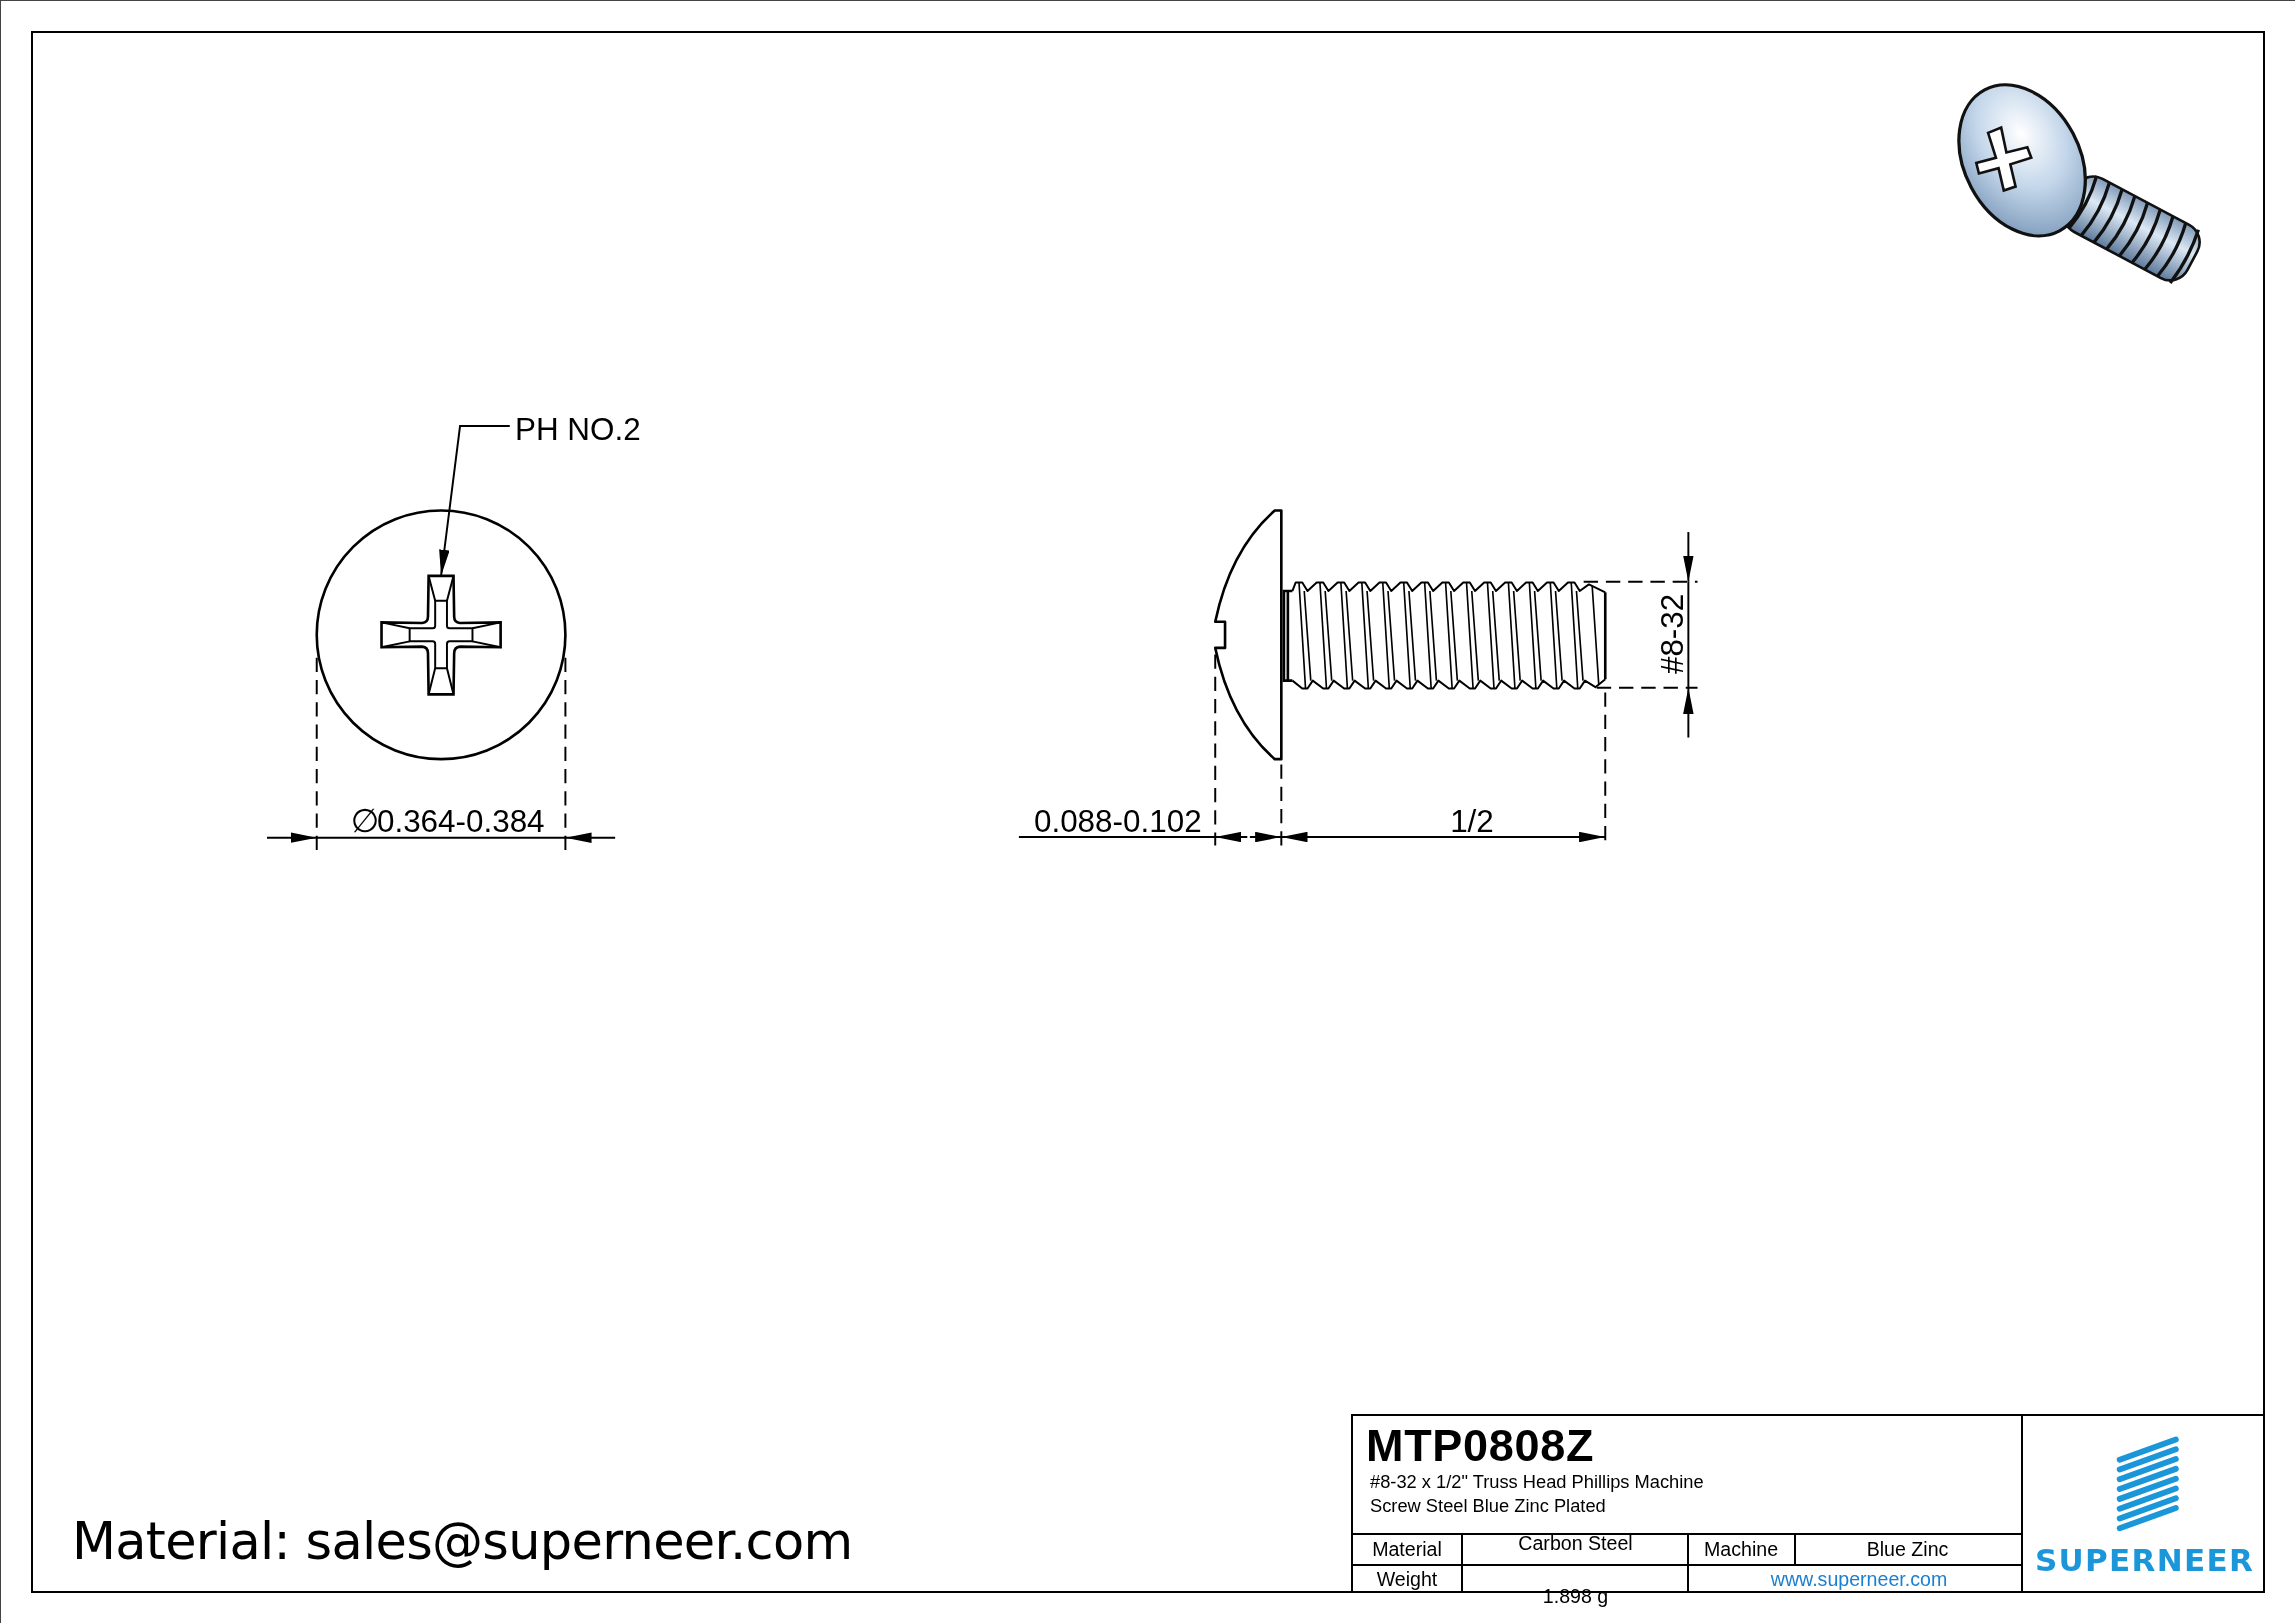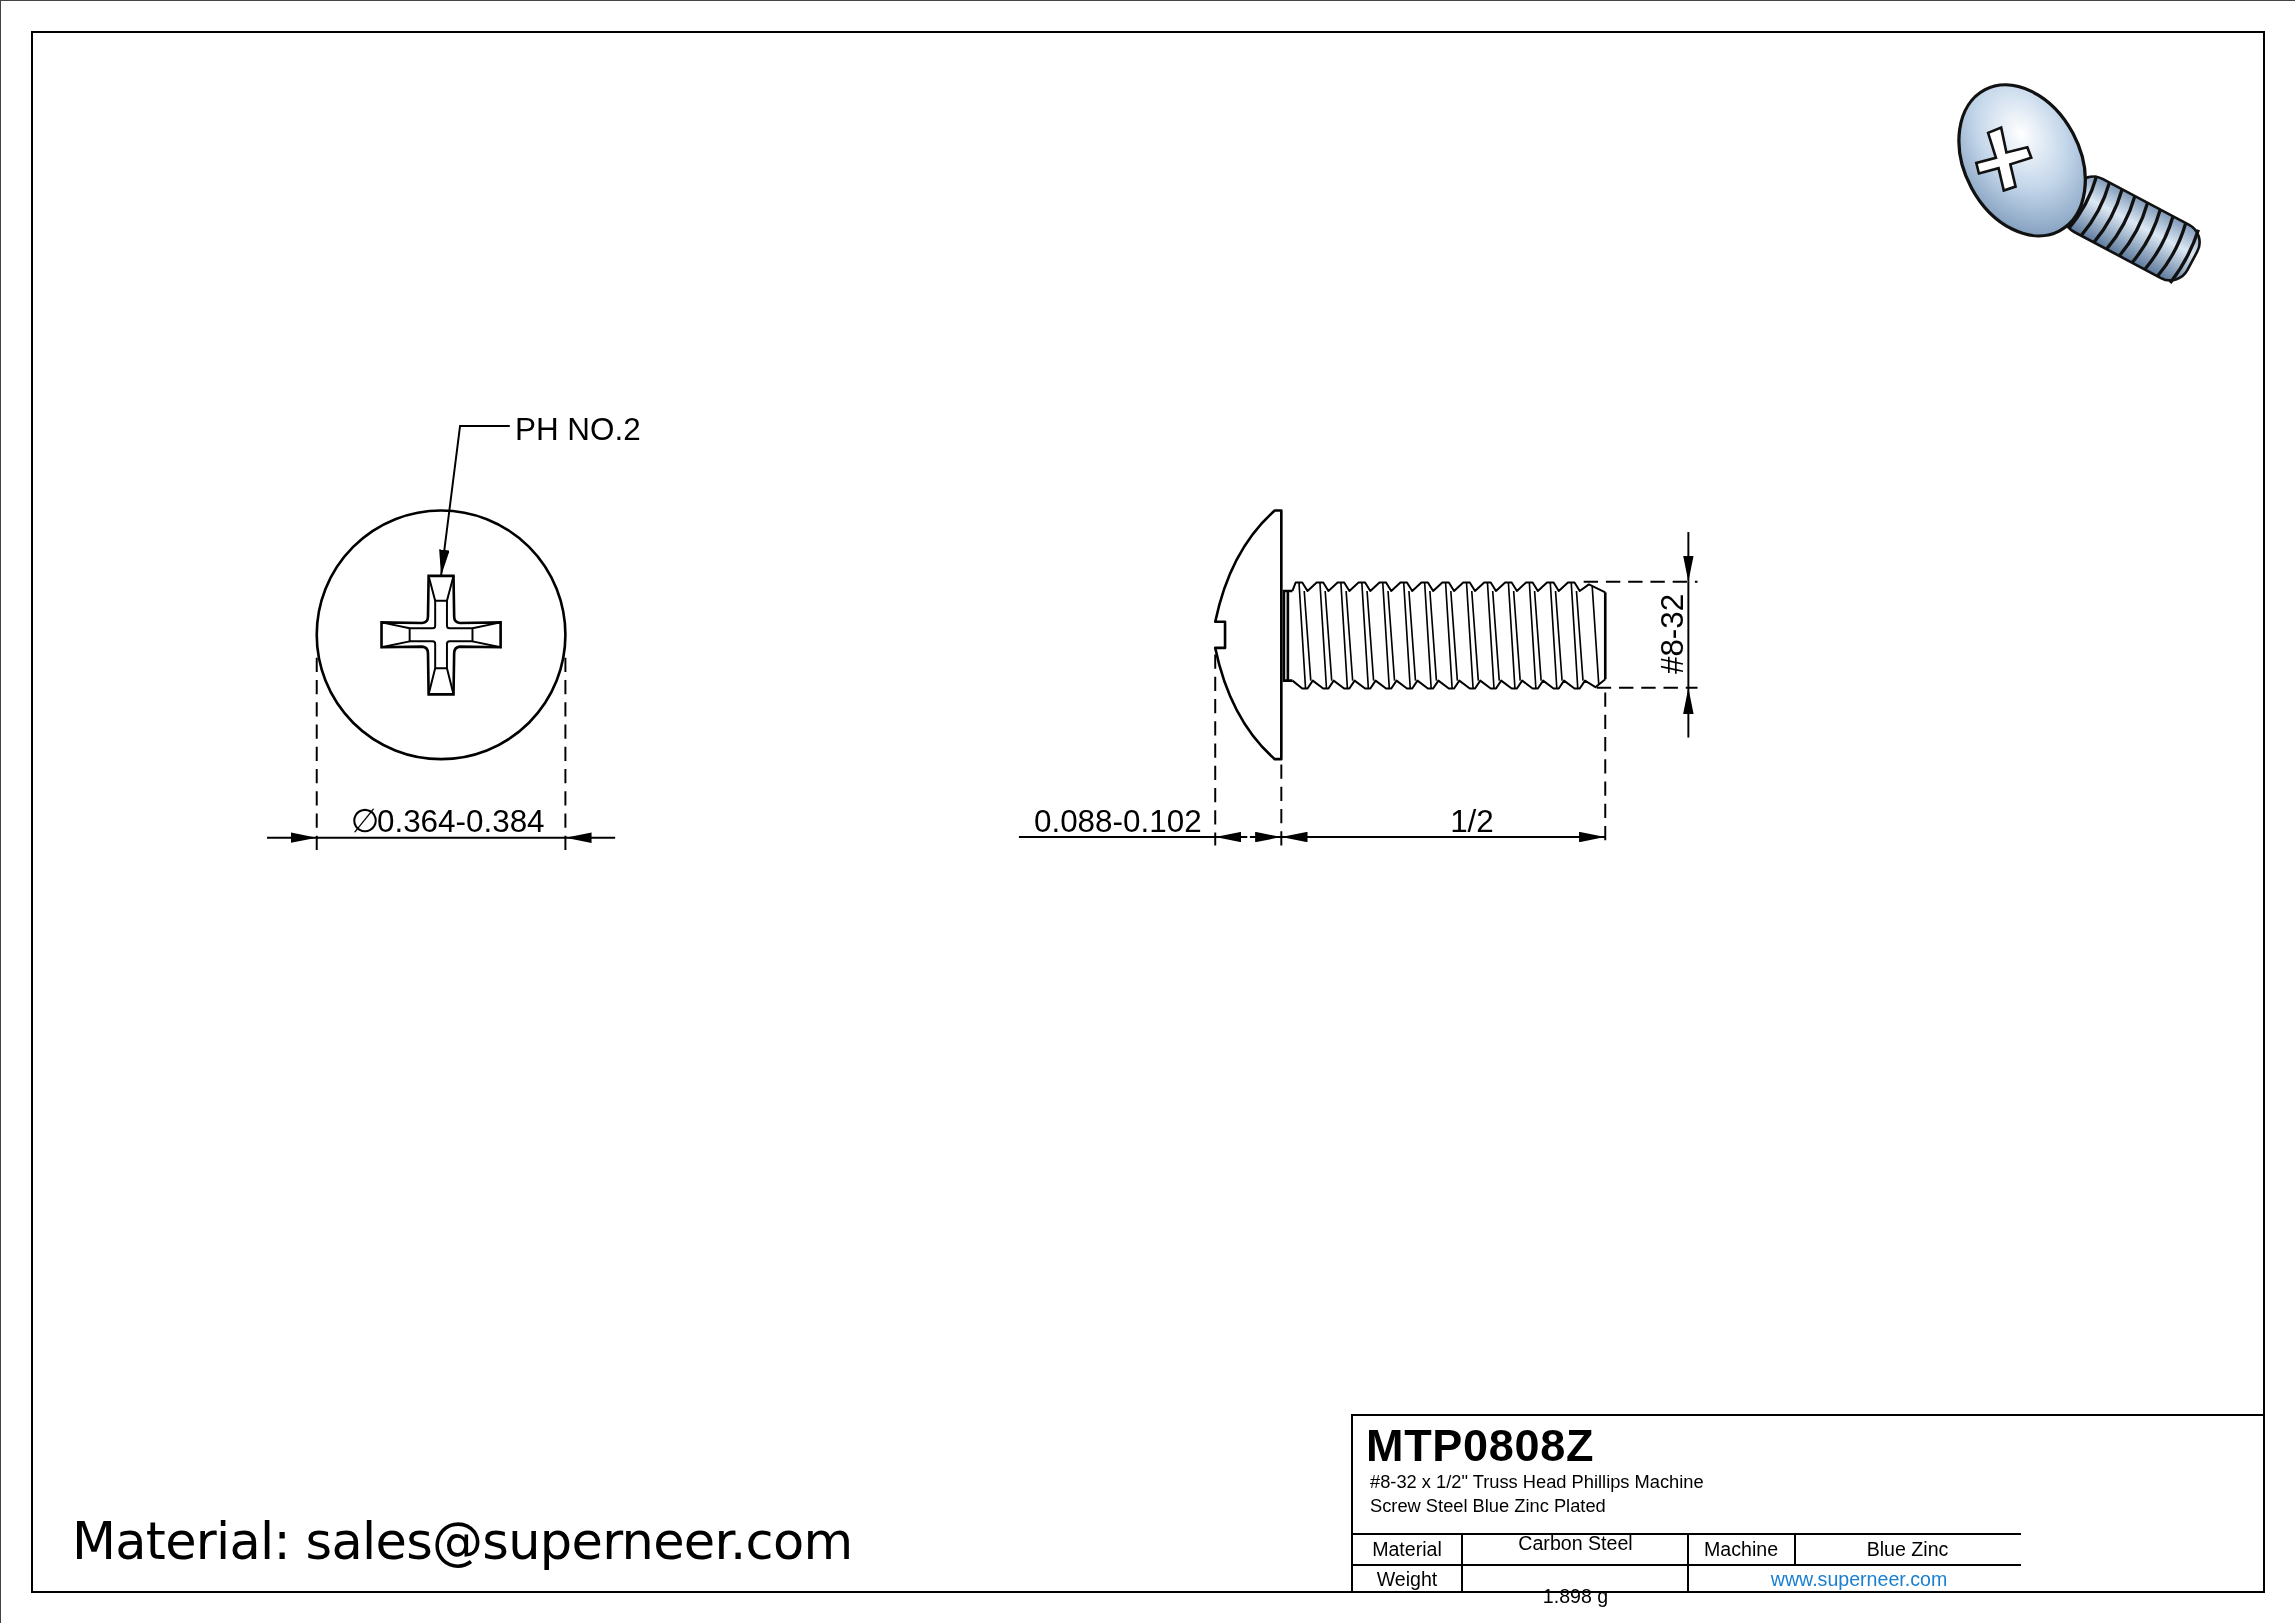--- a/index.html
+++ b/index.html
@@ -161,14 +161,29 @@
     <div class="cell" style="left:0;top:0;width:108px;height:29px;">Material</div>
     <div class="cell" style="left:110px;top:0;width:225px;height:17px;">Carbon Steel</div>
     <div class="cell" style="left:336px;top:0;width:104px;height:29px;">Machine</div>
     <div class="cell" style="left:442px;top:0;width:225px;height:29px;">Blue Zinc</div>
 
     <div class="cell" style="left:0;top:31px;width:108px;height:27.5px;">Weight</div>
     <div class="cell" style="left:110px;top:48px;width:225px;height:27.5px;">1.898 g</div>
     <div class="cell link" style="left:336px;top:31px;width:340px;height:27.5px;">www.superneer.com</div>
   </div>
 
+  <div class="logo-cell">
+    <svg width="243" height="124" viewBox="0 0 372 190" style="position:absolute;left:0;top:0;">
+      <g stroke="#1a96d9" stroke-width="9" stroke-linecap="round">
+        <line x1="148" y1="67" x2="234" y2="36"></line>
+        <line x1="148" y1="82" x2="234" y2="51"></line>
+        <line x1="148" y1="97" x2="234" y2="66"></line>
+        <line x1="148" y1="112" x2="234" y2="81"></line>
+        <line x1="148" y1="127" x2="234" y2="96"></line>
+        <line x1="148" y1="142" x2="234" y2="111"></line>
+        <line x1="148" y1="157" x2="234" y2="126"></line>
+        <line x1="148" y1="172" x2="234" y2="141"></line>
+      </g>
+    </svg>
+    <div class="logo-text" style="color:#1a96d9;">SUPERNEER</div>
+  </div>
 </div>
 
 
 </body></html>

